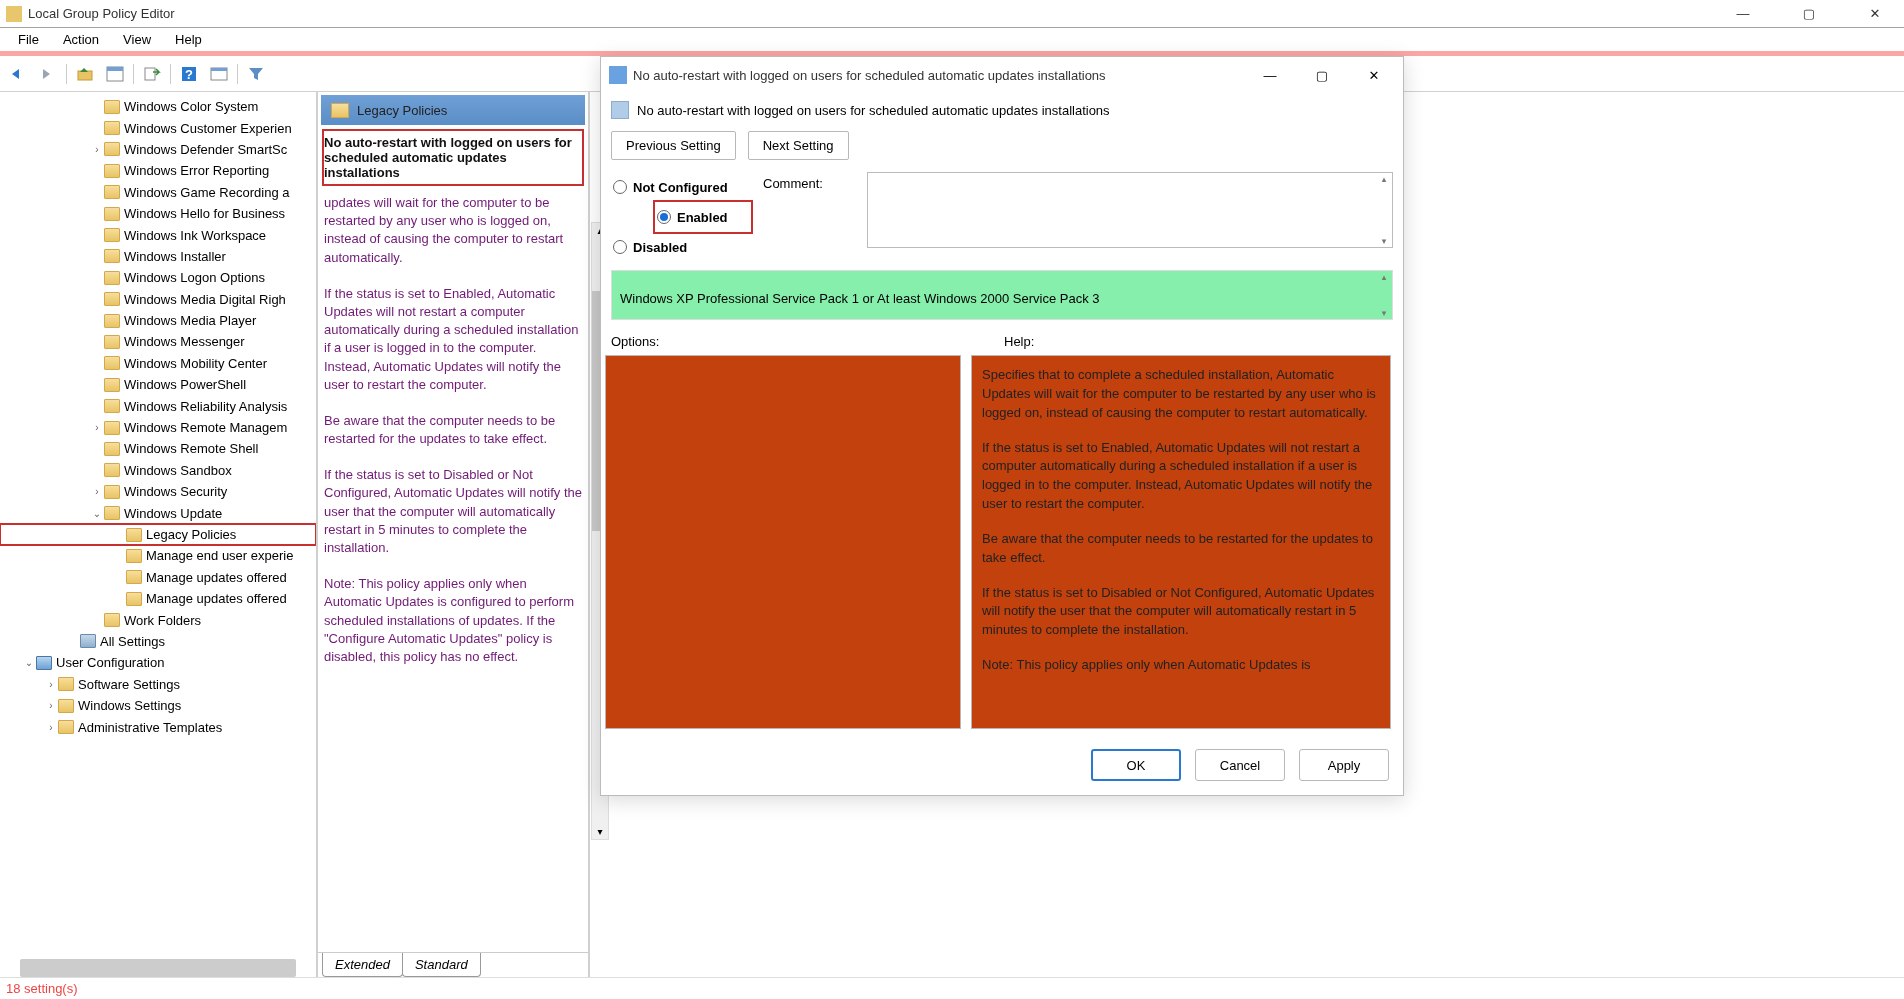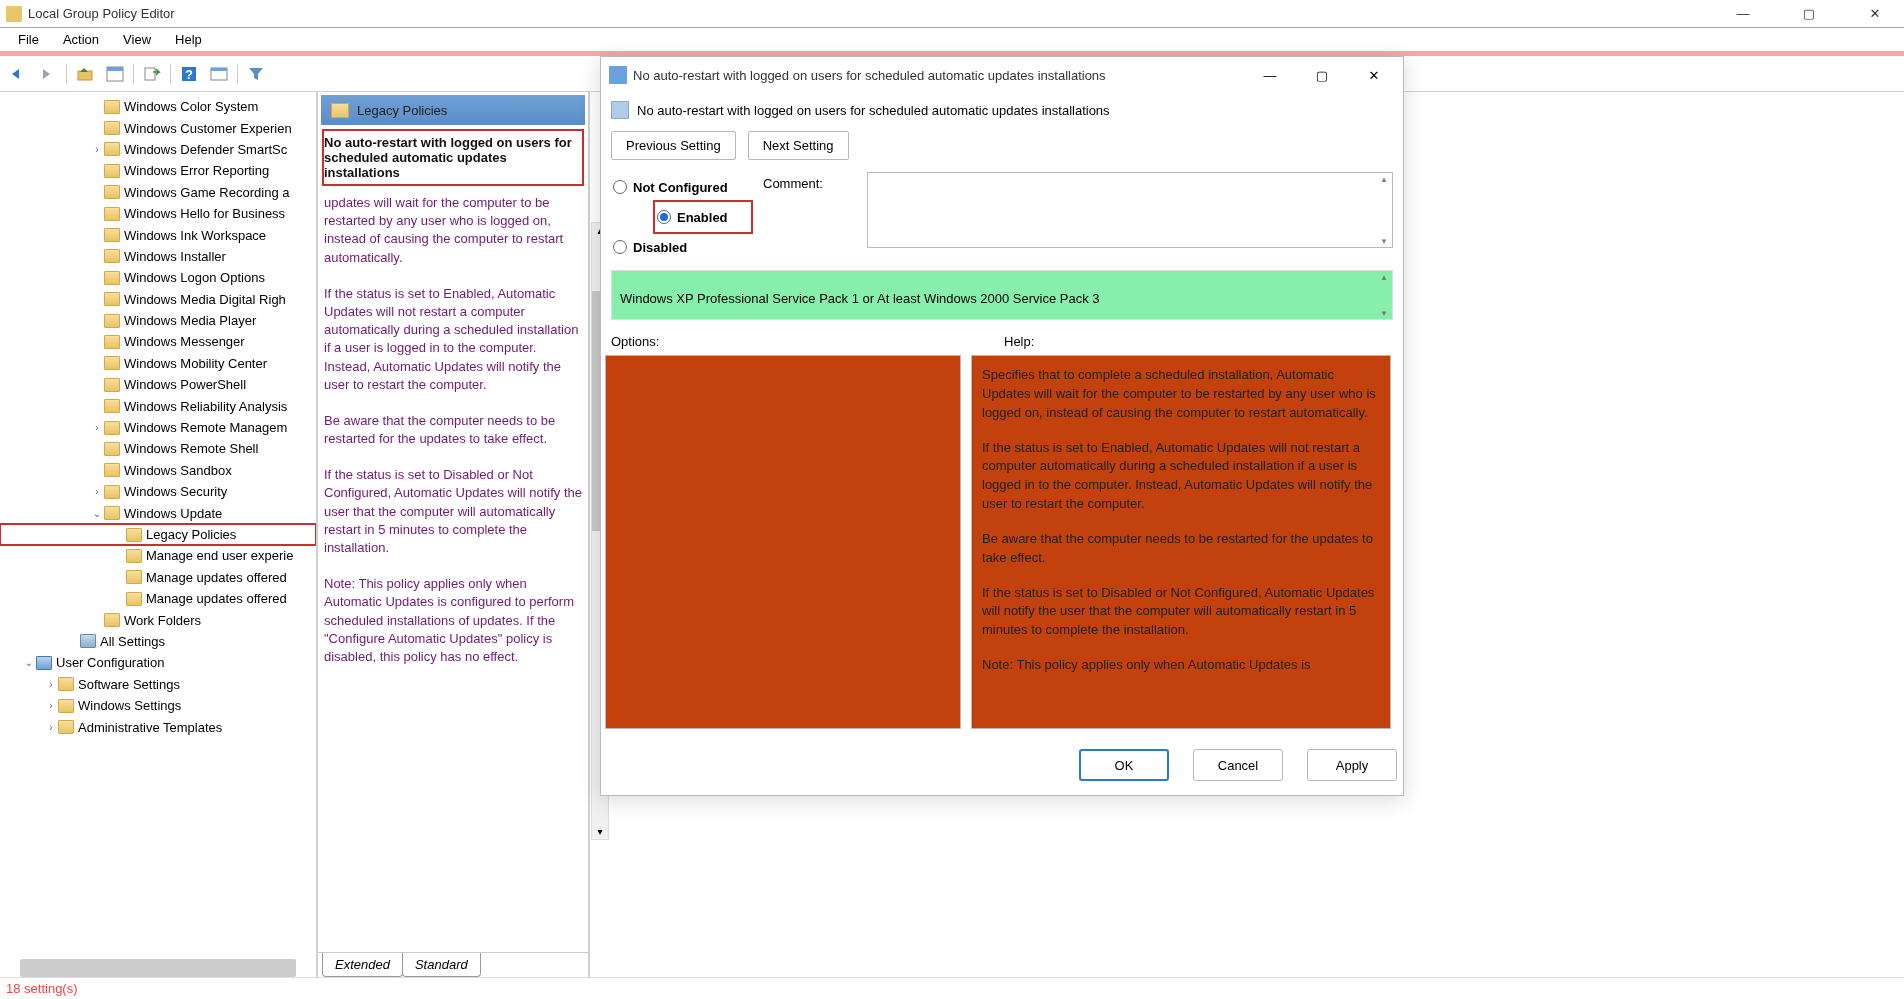--- a/index.html
+++ b/index.html
@@ -72,21 +72,21 @@
 .comment-box { flex:1; height:76px; border:1px solid #bbb; background:#fff; position:relative;}
 .supp-lbl { width:232px; text-align:right; padding-top:4px; padding-right:6px;}
 .supp-box { flex:1; height:50px; background:#86efac; border:1px solid #ddd; padding:20px 8px;}
 .sec-row { display:flex; padding:14px 10px 6px 10px;gap:28px;}
 .sec-row .lbl { width:365px;}
 .panels { display:flex; gap:10px; padding:0 12px 10px 4px; flex:1;}
 .panel { border:1px solid #b8b8b8; background:#c2410c;}
 .panel.opt { width:356px;}
 .panel.help { flex:1; padding:10px 10px; line-height:1.45; color:#222; overflow:hidden;}
 .panel.help p { margin-bottom:16px;}
-.dlg-btns { display:flex; justify-content:flex-end; gap:24px; padding:10px 6px 14px;}
+.dlg-btns { display:flex; justify-content:flex-end; gap:14px; padding:10px 14px 14px;}
 .dlg-btns button { width:90px; height:32px; border:1px solid #b8b8b8; background:#fff; border-radius:3px;}
 .dlg-btns button.primary { border:2px solid #2b78d0;}
 .sbv { position:absolute; right:1px; top:1px; bottom:1px; width:14px; display:flex; flex-direction:column; justify-content:space-between;}
 .sbv .a { font-size:9px; text-align:center; color:#777;}
 .vscroll-mid { position:absolute; right:-21px; top:130px; width:18px; height:618px; background:#f0f0f0; border:1px solid #ddd;}
 .vscroll-mid .car { position:absolute; top:2px; font-size:10px; width:100%; text-align:center;}
 .vscroll-mid .car2 { position:absolute; bottom:2px; font-size:10px; width:100%; text-align:center;}
 .vscroll-mid .th { position:absolute; top:68px; width:100%; height:240px; background:#c9c9c9;}
 .hide-col { width:820px; background:#fff;}
 </style>

